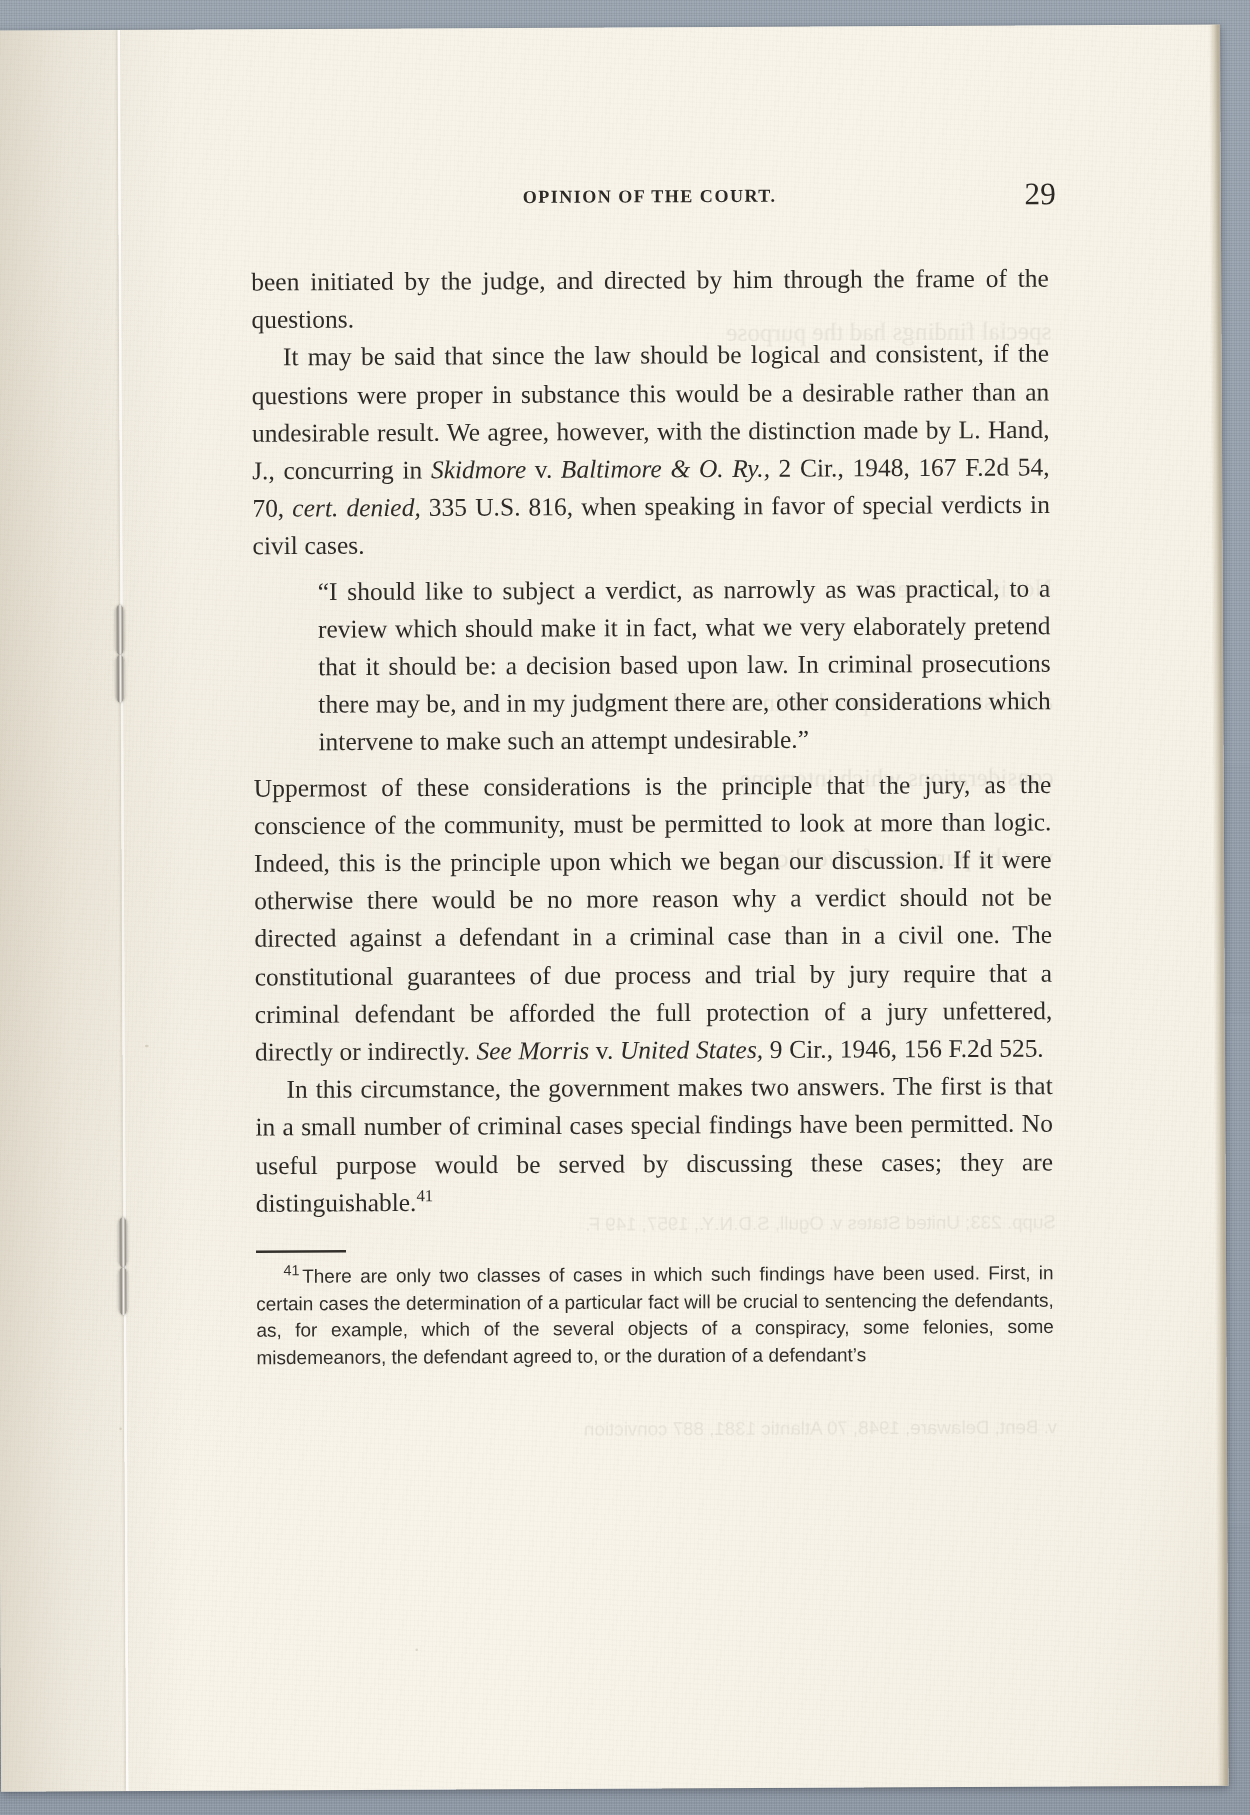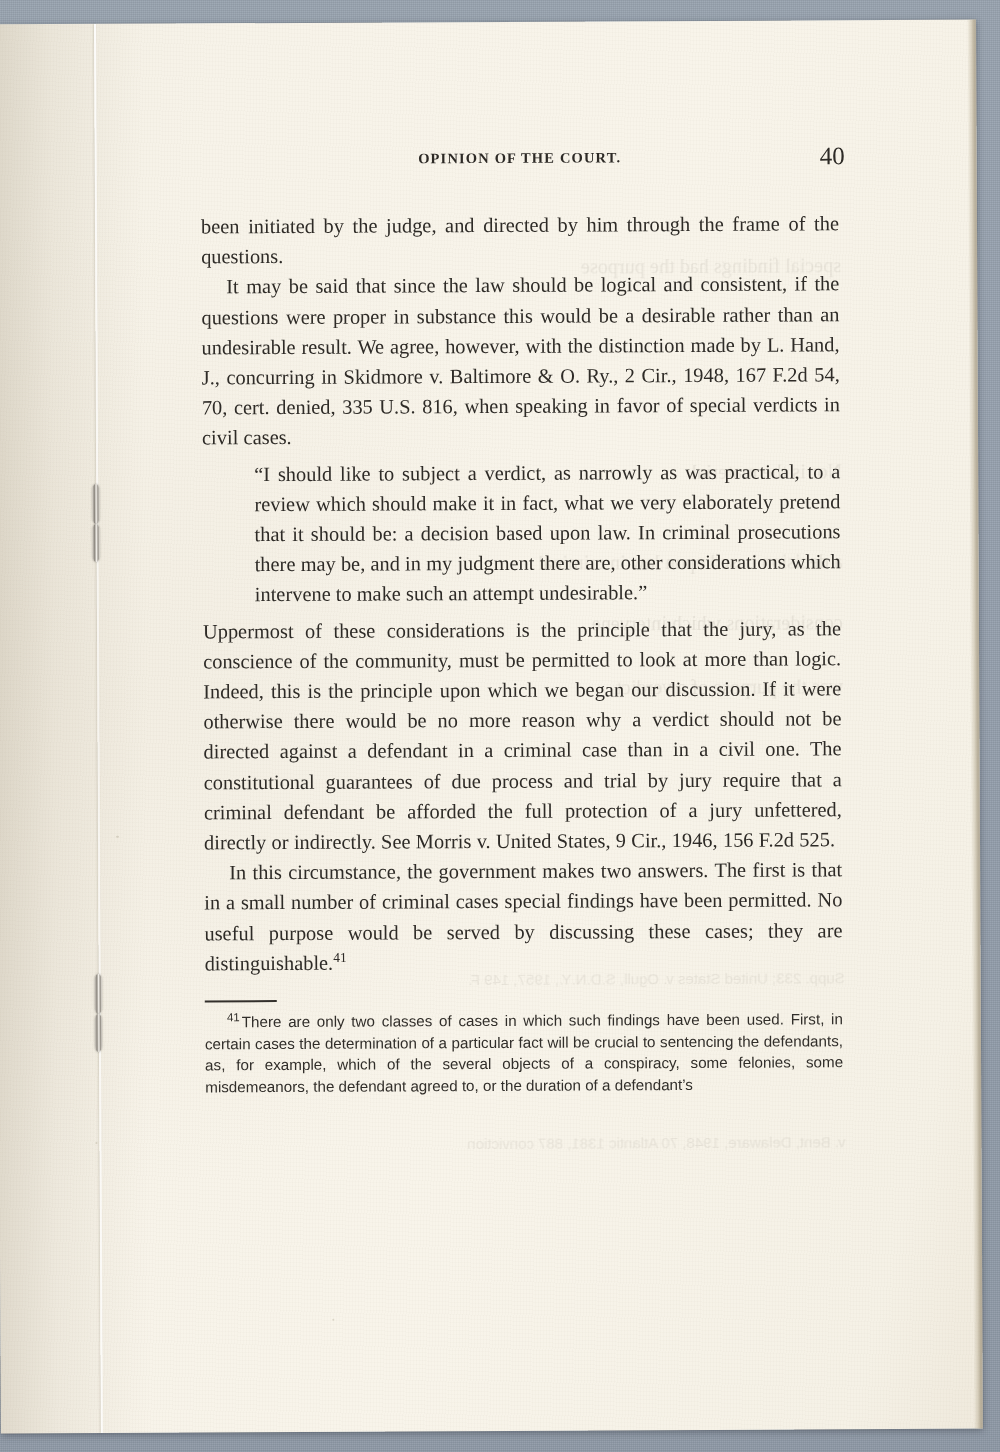--- a/index.html
+++ b/index.html
@@ -146,21 +146,21 @@
     line-height: 30.2px;
     text-align: justify;
     text-align-last: left;
     word-spacing: 0.2px;
     -webkit-hyphens: none;
     hyphens: none;
   }
   p.body.indent { text-indent: 25px; }
   p.body.first  { text-indent: 0; }
 
-  .cite { }
+  .cite { font-style: italic; }
 
   
   blockquote.quote {
     margin: 6px 0 6px 0;
     padding: 0 0 0 52px;
     font-size: 20.4px;
     line-height: 30.2px;
     text-align: justify;
     text-align-last: left;
   }
@@ -253,21 +253,21 @@
       <div class="st-line" style="margin-top:30px;">considerations which intervene</div>
       <div class="st-line" style="margin-top:34px;">was the purpose of a verdict</div>
       <div class="st-line st-small" style="margin-top:266px;">Supp. 233; United States v. Ogull, S.D.N.Y., 1957, 149 F.</div>
       <div class="st-line st-small" style="margin-top:142px;">v. Bent, Delaware, 1948, 70 Atlantic 1381, 887 conviction</div>
     </div>
 
     <div class="content">
 
       <div class="running-head">
         <div class="rh-title">Opinion of the Court.</div>
-        <div class="rh-pageno">40</div>
+        <div class="rh-pageno">29</div>
       </div>
 
       <p class="body first">been initiated by the judge, and directed by him through the frame of the questions.</p>
 
       <p class="body indent"><span>It may be said that since the law should be logical and consistent, if the questions were proper in substance this would be a desirable rather than an undesirable result. We agree, however, with the distinction made by L. Hand, J., concurring in </span><span class="cite">Skidmore</span><span> v. </span><span class="cite">Baltimore &amp; O. Ry.,</span><span> 2 Cir., 1948, 167 F.2d 54, 70, </span><span class="cite">cert. denied,</span><span> 335 U.S. 816, when speaking in favor of special verdicts in civil cases.</span></p>
 
       <blockquote class="quote">
         <p>“I should like to subject a verdict, as narrowly as was practical, to a review which should make it in fact, what we very elaborately pretend that it should be: a decision based upon law. In criminal prosecutions there may be, and in my judgment there are, other considerations which intervene to make such an attempt undesirable.”</p>
       </blockquote>
 

